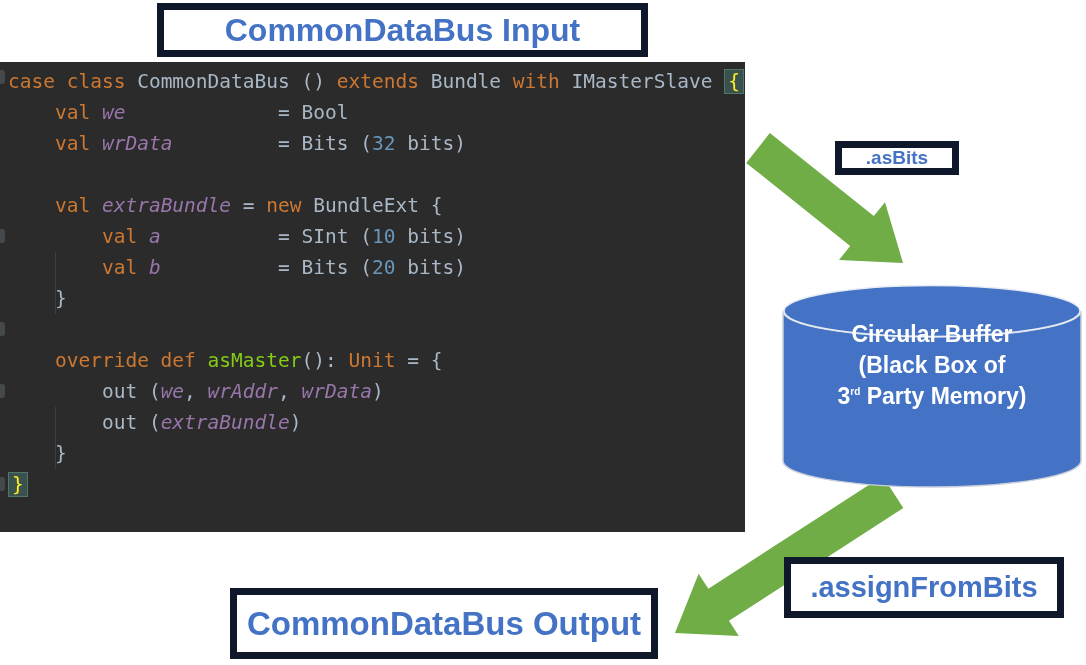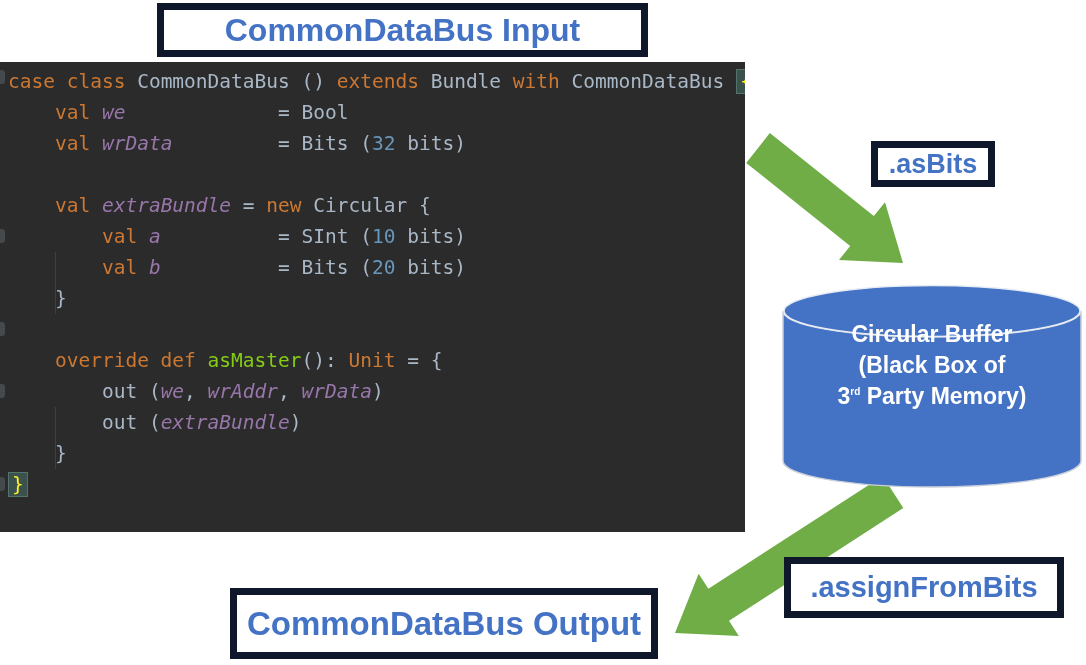--- a/index.html
+++ b/index.html
@@ -19,21 +19,21 @@
     background: #ffffff;
     border: 7px solid #0f172a;
     display: flex;
     align-items: center;
     justify-content: center;
     color: #4472C4;
     font-weight: bold;
     z-index: 6;
   }
   #title-box  { left: 157px; top: 3px;   width: 491px; height: 54px; font-size: 32px; }
-  #asbits-box { left: 835px; top: 141px; width: 124px; height: 46px; font-size: 27px; margin-left: 36px; }
+  #asbits-box { left: 835px; top: 141px; width: 124px; height: 34px; font-size: 19px; }
   #afb-box    { left: 784px; top: 557px; width: 280px; height: 61px; font-size: 29px; }
   #output-box { left: 230px; top: 588px; width: 428px; height: 71px; font-size: 33px; }
 
   
   #code-editor {
     position: absolute;
     left: 0; top: 62px;
     width: 745px; height: 470px;
     background: #2B2B2B;
     padding: 4px 0 0 8px;
@@ -103,25 +103,25 @@
 <body>
 
 <div id="canvas">
 
   <div id="title-box" class="label-box">
     <span>CommonDataBus Input</span>
   </div>
 
   <div id="code-editor">
     <div>
-        <div class="code-line"><span class="tk-kw">case class</span><span class="tk-df"> CommonDataBus () </span><span class="tk-kw">extends</span><span class="tk-df"> Bundle </span><span class="tk-kw">with</span><span class="tk-df"> CommonDataBus </span><span class="tk-bh">{</span></div>
+        <div class="code-line"><span class="tk-kw">case class</span><span class="tk-df"> CommonDataBus () </span><span class="tk-kw">extends</span><span class="tk-df"> Bundle </span><span class="tk-kw">with</span><span class="tk-df"> IMasterSlave </span><span class="tk-bh">{</span></div>
         <div class="code-line"><span class="tk-kw">    val</span><span class="tk-id"> we</span><span class="tk-df">             = Bool</span></div>
         <div class="code-line"><span class="tk-kw">    val</span><span class="tk-id"> wrData</span><span class="tk-df">         = Bits (</span><span class="tk-nm">32</span><span class="tk-df"> bits)</span></div>
         <div class="code-line"> </div>
-        <div class="code-line"><span class="tk-kw">    val</span><span class="tk-id"> extraBundle</span><span class="tk-df"> = </span><span class="tk-kw">new</span><span class="tk-df"> Circular {</span></div>
+        <div class="code-line"><span class="tk-kw">    val</span><span class="tk-id"> extraBundle</span><span class="tk-df"> = </span><span class="tk-kw">new</span><span class="tk-df"> BundleExt {</span></div>
         <div class="code-line"><span class="tk-kw">        val</span><span class="tk-id"> a</span><span class="tk-df">          = SInt (</span><span class="tk-nm">10</span><span class="tk-df"> bits)</span></div>
         <div class="code-line"><span class="tk-kw">        val</span><span class="tk-id"> b</span><span class="tk-df">          = Bits (</span><span class="tk-nm">20</span><span class="tk-df"> bits)</span></div>
         <div class="code-line"><span class="tk-df">    }</span></div>
         <div class="code-line"> </div>
         <div class="code-line"><span class="tk-kw">    override def</span><span class="tk-fn"> asMaster</span><span class="tk-df">(): </span><span class="tk-kw">Unit</span><span class="tk-df"> = {</span></div>
         <div class="code-line"><span class="tk-df">        out (</span><span class="tk-id">we</span><span class="tk-df">, </span><span class="tk-id">wrAddr</span><span class="tk-df">, </span><span class="tk-id">wrData</span><span class="tk-df">)</span></div>
         <div class="code-line"><span class="tk-df">        out (</span><span class="tk-id">extraBundle</span><span class="tk-df">)</span></div>
         <div class="code-line"><span class="tk-df">    }</span></div>
         <div class="code-line"><span class="tk-bh">}</span></div>
       </div>

